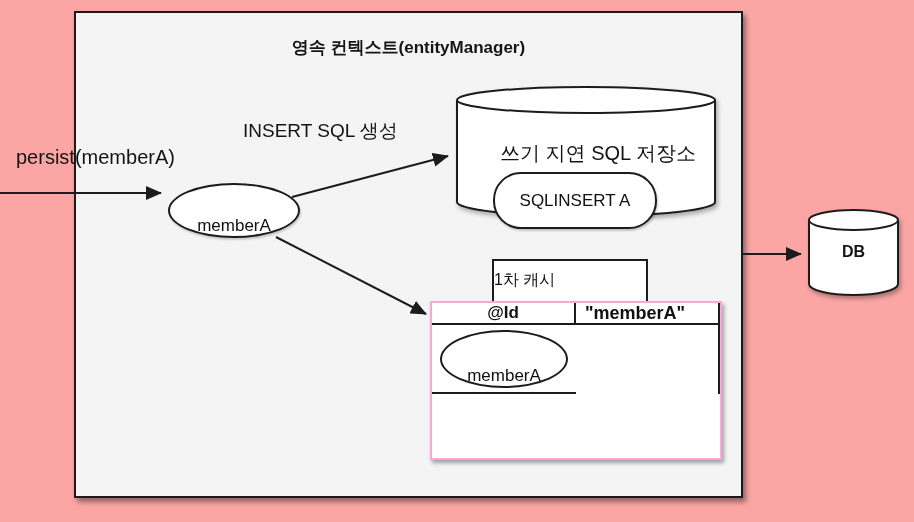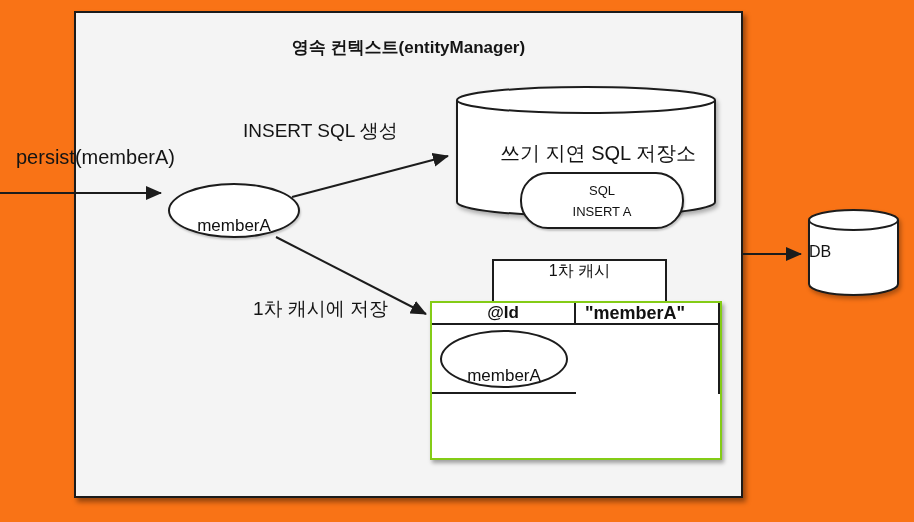--- a/index.html
+++ b/index.html
@@ -3,21 +3,21 @@
 <meta charset="utf-8">
 <style>
   * { margin: 0; padding: 0; box-sizing: border-box; }
   html, body { background: #ffffff; }
   body { font-family: "Liberation Sans", sans-serif; color: #111; }
 
   .canvas {
     position: relative;
     width: 914px;
     height: 522px;
-    background: #f97316;
+    background: #fca5a5;
     overflow: hidden;
   }
 
   .main-box {
     position: absolute;
     left: 74px; top: 11px;
     width: 669px; height: 487px;
     background: #f4f4f4;
     border: 2px solid #1b1b1b;
     box-shadow: 3px 4px 5px rgba(0,0,0,0.40);
@@ -42,65 +42,65 @@
   .stroke-line { stroke: #1c1c1c; stroke-width: 2; fill: none; }
   .shape-fill  { fill: #ffffff; stroke: #1c1c1c; stroke-width: 2; }
   .cyl-shadow  { filter: drop-shadow(2px 3px 2px rgba(0,0,0,0.30)); }
 
   .label { position: absolute; white-space: nowrap; color: #141414; }
 
   .persist-label  { left: 16px;  top: 146px; font-size: 20px; }
   .insert-label   { left: 243px; top: 118px; font-size: 19px; }
   .cache-label    { left: 253px; top: 296px; font-size: 19px; }
   .store-title    { left: 457px; top: 140px; width: 258px; text-align: center; font-size: 20px; white-space: nowrap; margin-left: 12px; }
-  .db-label       { left: 809px; top: 243px; width: 89px; font-size: 16px; }
+  .db-label       { left: 809px; top: 243px; width: 89px; text-align: center; font-size: 16px; font-weight: bold; }
 
   .ellipse {
     position: absolute;
     background: #ffffff;
     border: 2px solid #1c1c1c;
     border-radius: 50%;
     display: flex; align-items: flex-end; justify-content: center;
     font-size: 17px;
   }
   .member-ellipse { left: 168px; top: 183px; width: 132px; height: 55px; box-shadow: 1px 2px 2px rgba(0,0,0,0.18); }
 
   .sql-badge {
     position: absolute;
-    left: 520px; top: 172px;
+    left: 493px; top: 172px;
     width: 164px; height: 57px;
     background: #ffffff;
     border: 2.5px solid #1c1c1c;
     border-radius: 28px;
-    display: flex; flex-direction: column;
+    display: flex; flex-direction: row;
     align-items: center; justify-content: center;
-    font-size: 13px; line-height: 21px;
+    font-size: 17px; line-height: 21px;
     box-shadow: 1px 2px 2px rgba(0,0,0,0.20);
   }
 
   .cache-tab {
     position: absolute;
     left: 492px; top: 259px;
-    width: 175px; height: 46px;
+    width: 156px; height: 46px;
     background: #ffffff;
     border: 2px solid #1c1c1c;
-    text-align: center;
     font-size: 16px;
+    padding-top: 9px;
     z-index: 1;
   }
 
   .cache-table {
     position: absolute;
     left: 430px; top: 301px;
     width: 292px;
     display: grid;
     grid-template-columns: 144px 144px;
     grid-template-rows: 22px 69px 64px;
     background: #ffffff;
-    border: 2px solid #84cc16;
+    border: 2px solid #f9a8d4;
     z-index: 2;
     box-shadow: 2px 3px 4px rgba(0,0,0,0.35);
   }
   .cell { display: flex; align-items: center; }
   .cell.b-right  { border-right: 2px solid #1c1c1c; }
   .cell.b-bottom { border-bottom: 2px solid #1c1c1c; }
   .cell.header   { justify-content: center; font-weight: bold; font-size: 17px; }
   .cell.id-cell  { padding-left: 9px; font-weight: bold; font-size: 18px; }
   .cell.entity-cell { justify-content: center; }
   .row-ellipse { position: relative; width: 128px; height: 58px; box-shadow: none; }
@@ -134,21 +134,20 @@
     </g>
 
     <g class="cyl-shadow">
       <path class="shape-fill" d="M809,220 L809,284 A44.5,11 0 0 0 898,284 L898,220"></path>
       <ellipse class="shape-fill" cx="853.5" cy="220" rx="44.5" ry="10"></ellipse>
     </g>
   </svg>
 
   <div class="label persist-label">persist(memberA)</div>
   <div class="label insert-label">INSERT SQL 생성</div>
-  <div class="label cache-label">1차 캐시에 저장</div>
   <div class="label store-title">쓰기 지연 SQL 저장소</div>
   <div class="label db-label">DB</div>
 
   <div class="ellipse member-ellipse">
     <span>memberA</span>
   </div>
 
   <div class="sql-badge">
     <span>SQL</span>
     <span>INSERT A</span>

